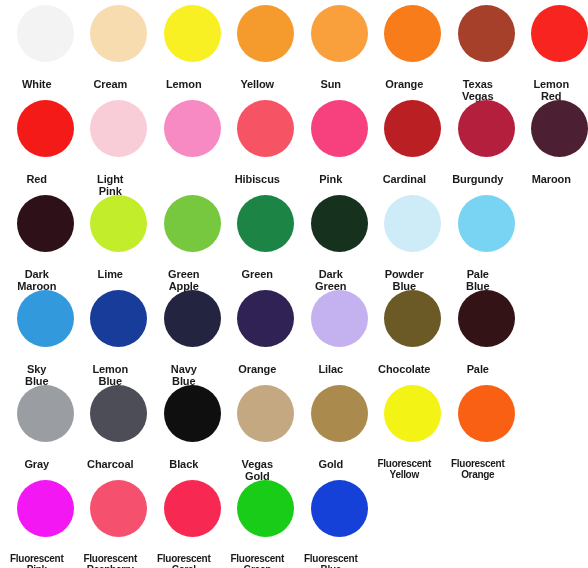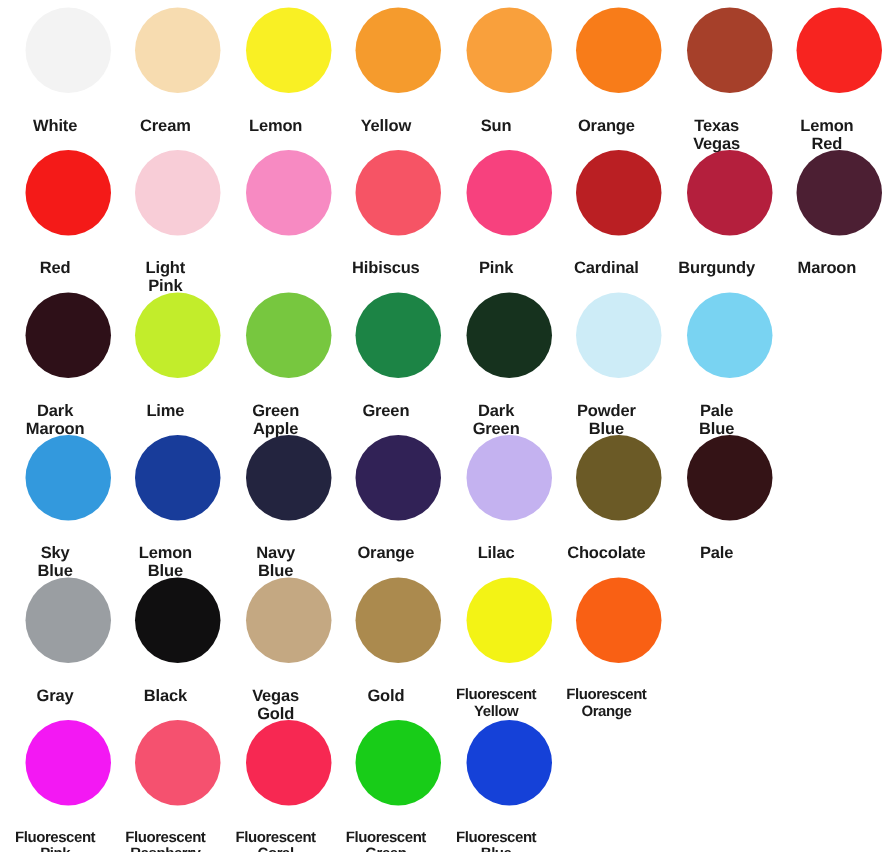--- a/index.html
+++ b/index.html
@@ -217,20 +217,24 @@
         <div class="swatch-circle" style="background-color: rgb(52, 19, 22);"></div>
         <div class="swatch-label">Pale</div>
       </div>
     </div>
     <div class="swatch-row">
       <div class="swatch-cell">
         <div class="swatch-circle" style="background-color: rgb(154, 158, 162);"></div>
         <div class="swatch-label">Gray</div>
       </div>
       <div class="swatch-cell">
+        <div class="swatch-circle" style="background-color: rgb(76, 77, 86);"></div>
+        <div class="swatch-label">Charcoal</div>
+      </div>
+      <div class="swatch-cell">
         <div class="swatch-circle" style="background-color: rgb(16, 15, 16);"></div>
         <div class="swatch-label">Black</div>
       </div>
       <div class="swatch-cell">
         <div class="swatch-circle" style="background-color: rgb(196, 168, 130);"></div>
         <div class="swatch-label">Vegas
 Gold</div>
       </div>
       <div class="swatch-cell">
         <div class="swatch-circle" style="background-color: rgb(171, 138, 78);"></div>

